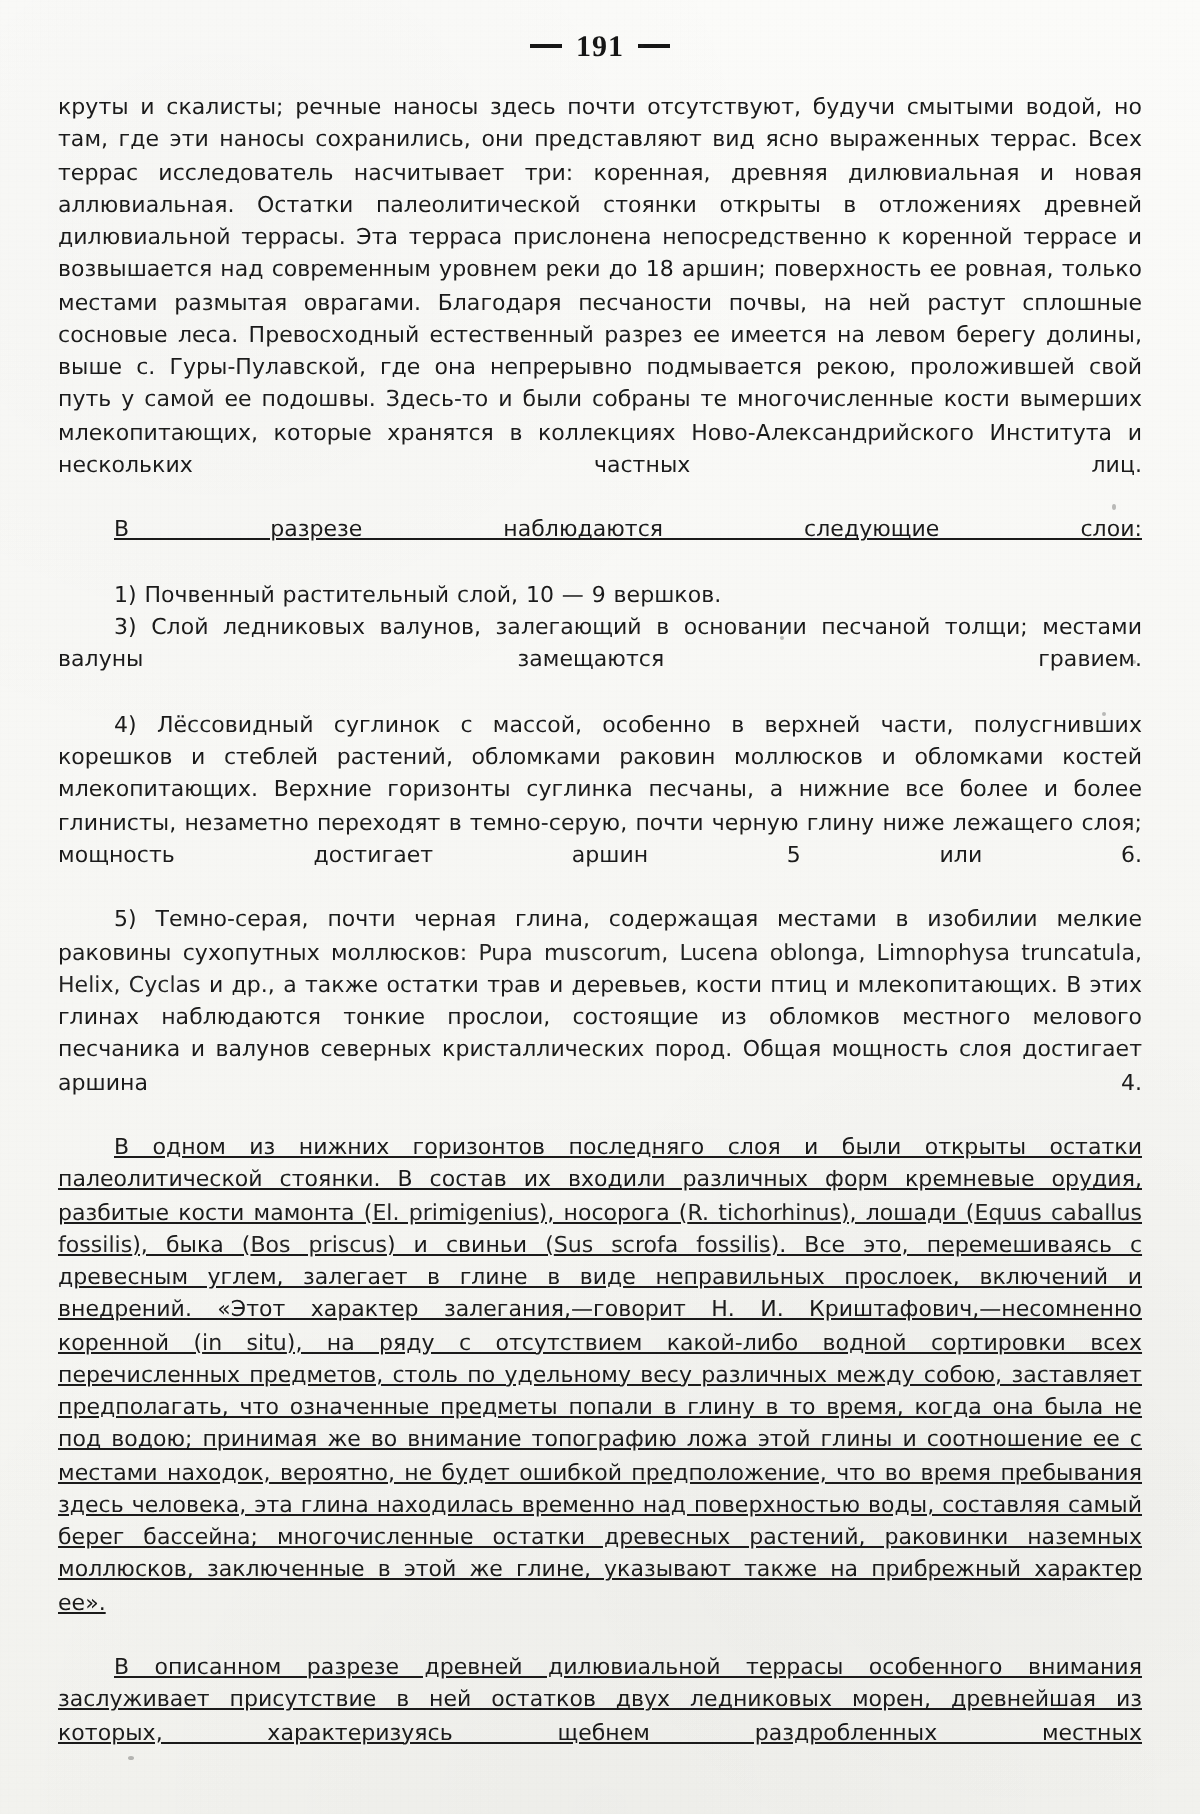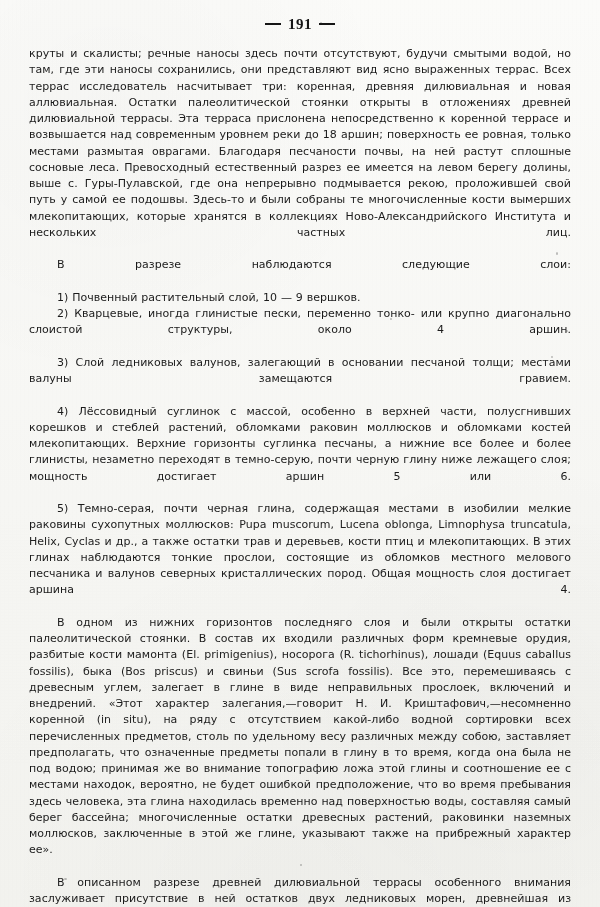--- a/index.html
+++ b/index.html
@@ -74,20 +74,21 @@
     line-height: 16.25px;
     color: #1b1b1b;
     text-align: justify;
     text-justify: inter-word;
     letter-spacing: 0.02px;
     word-spacing: 0.4px;
     -webkit-font-smoothing: none;
   }
   p.para.indent {
     text-indent: 28px;
+    text-decoration: underline;
   }
   p.para.listitem {
     text-indent: 28px;
   }
   
   p.para::after {
     content: "";
     display: inline-block;
     width: 100%;
   }
@@ -130,21 +131,20 @@
     </div>
 
     <div class="textblock">
 
       <p class="para">круты и скалисты; речные наносы здесь почти отсутствуют, будучи смытыми водой, но там, где эти наносы сохранились, они представляют вид ясно выраженных террас. Всех террас исследователь насчитывает три: коренная, древняя дилювиальная и новая аллювиальная. Остатки палеолитической стоянки открыты в отложениях древней дилювиальной террасы. Эта терраса прислонена непосредственно к коренной террасе и возвышается над современным уровнем реки до 18 аршин; поверхность ее ровная, только местами размытая оврагами. Благодаря песчаности почвы, на ней растут сплошные сосновые леса. Превосходный естественный разрез ее имеется на левом берегу долины, выше с. Гуры-Пулавской, где она непрерывно подмывается рекою, проложившей свой путь у самой ее подошвы. Здесь-то и были собраны те многочисленные кости вымерших млекопитающих, которые хранятся в коллекциях Ново-Александрийского Института и нескольких частных лиц.</p>
 
       <p class="para indent">В разрезе наблюдаются следующие слои:</p>
 
       <p class="para listitem nostretch">1) Почвенный растительный слой, 10 — 9 вершков.</p>
 
-      <p class="para listitem">2) Кварцевые, иногда глинистые пески, переменно тонко- или крупно диагонально слоистой структуры, около 4 аршин.</p>
 
       <p class="para listitem">3) Слой ледниковых валунов, залегающий в основании песчаной толщи; местами валуны замещаются гравием.</p>
 
       <p class="para listitem">4) Лёссовидный суглинок с массой, особенно в верхней части, полусгнивших корешков и стеблей растений, обломками раковин моллюсков и обломками костей млекопитающих. Верхние горизонты суглинка песчаны, а нижние все более и более глинисты, незаметно переходят в темно-серую, почти черную глину ниже лежащего слоя; мощность достигает аршин 5 или 6.</p>
 
       <p class="para listitem"><span>5) Темно-серая, почти черная глина, содержащая местами в изобилии мелкие раковины сухопутных моллюсков: </span><span class="lat">Pupa muscorum, Lucena oblonga, Limnophysa truncatula, Helix, Cyclas</span><span> и др., а также остатки трав и деревьев, кости птиц и млекопитающих. В этих глинах наблюдаются тонкие прослои, состоящие из обломков местного мелового песчаника и валунов северных кристаллических пород. Общая мощность слоя достигает аршина 4.</span></p>
 
       <p class="para indent"><span>В одном из нижних горизонтов последняго слоя и были открыты остатки палеолитической стоянки. В состав их входили различных форм кремневые орудия, разбитые кости мамонта (</span><span class="lat">El. primigenius</span><span>), носорога (</span><span class="lat">R. tichorhinus</span><span>), лошади (</span><span class="lat">Equus caballus fossilis</span><span>), быка (</span><span class="lat">Bos priscus</span><span>) и свиньи (</span><span class="lat">Sus scrofa fossilis</span><span>). Все это, перемешиваясь с древесным углем, залегает в глине в виде неправильных прослоек, включений и внедрений. «Этот характер залегания,—говорит Н. И. Криштафович,—несомненно коренной (</span><span class="lat">in situ</span><span>), на ряду с отсутствием какой-либо водной сортировки всех перечисленных предметов, столь по удельному весу различных между собою, заставляет предполагать, что означенные предметы попали в глину в то время, когда она была не под водою; принимая же во внимание топографию ложа этой глины и соотношение ее с местами находок, вероятно, не будет ошибкой предположение, что во время пребывания здесь человека, эта глина находилась временно над поверхностью воды, составляя самый берег бассейна; многочисленные остатки древесных растений, раковинки наземных моллюсков, заключенные в этой же глине, указывают также на прибрежный характер ее».</span></p>
 
       <p class="para indent">В описанном разрезе древней дилювиальной террасы особенного внимания заслуживает присутствие в ней остатков двух ледниковых морен, древнейшая из которых, характеризуясь щебнем раздробленных местных</p>

